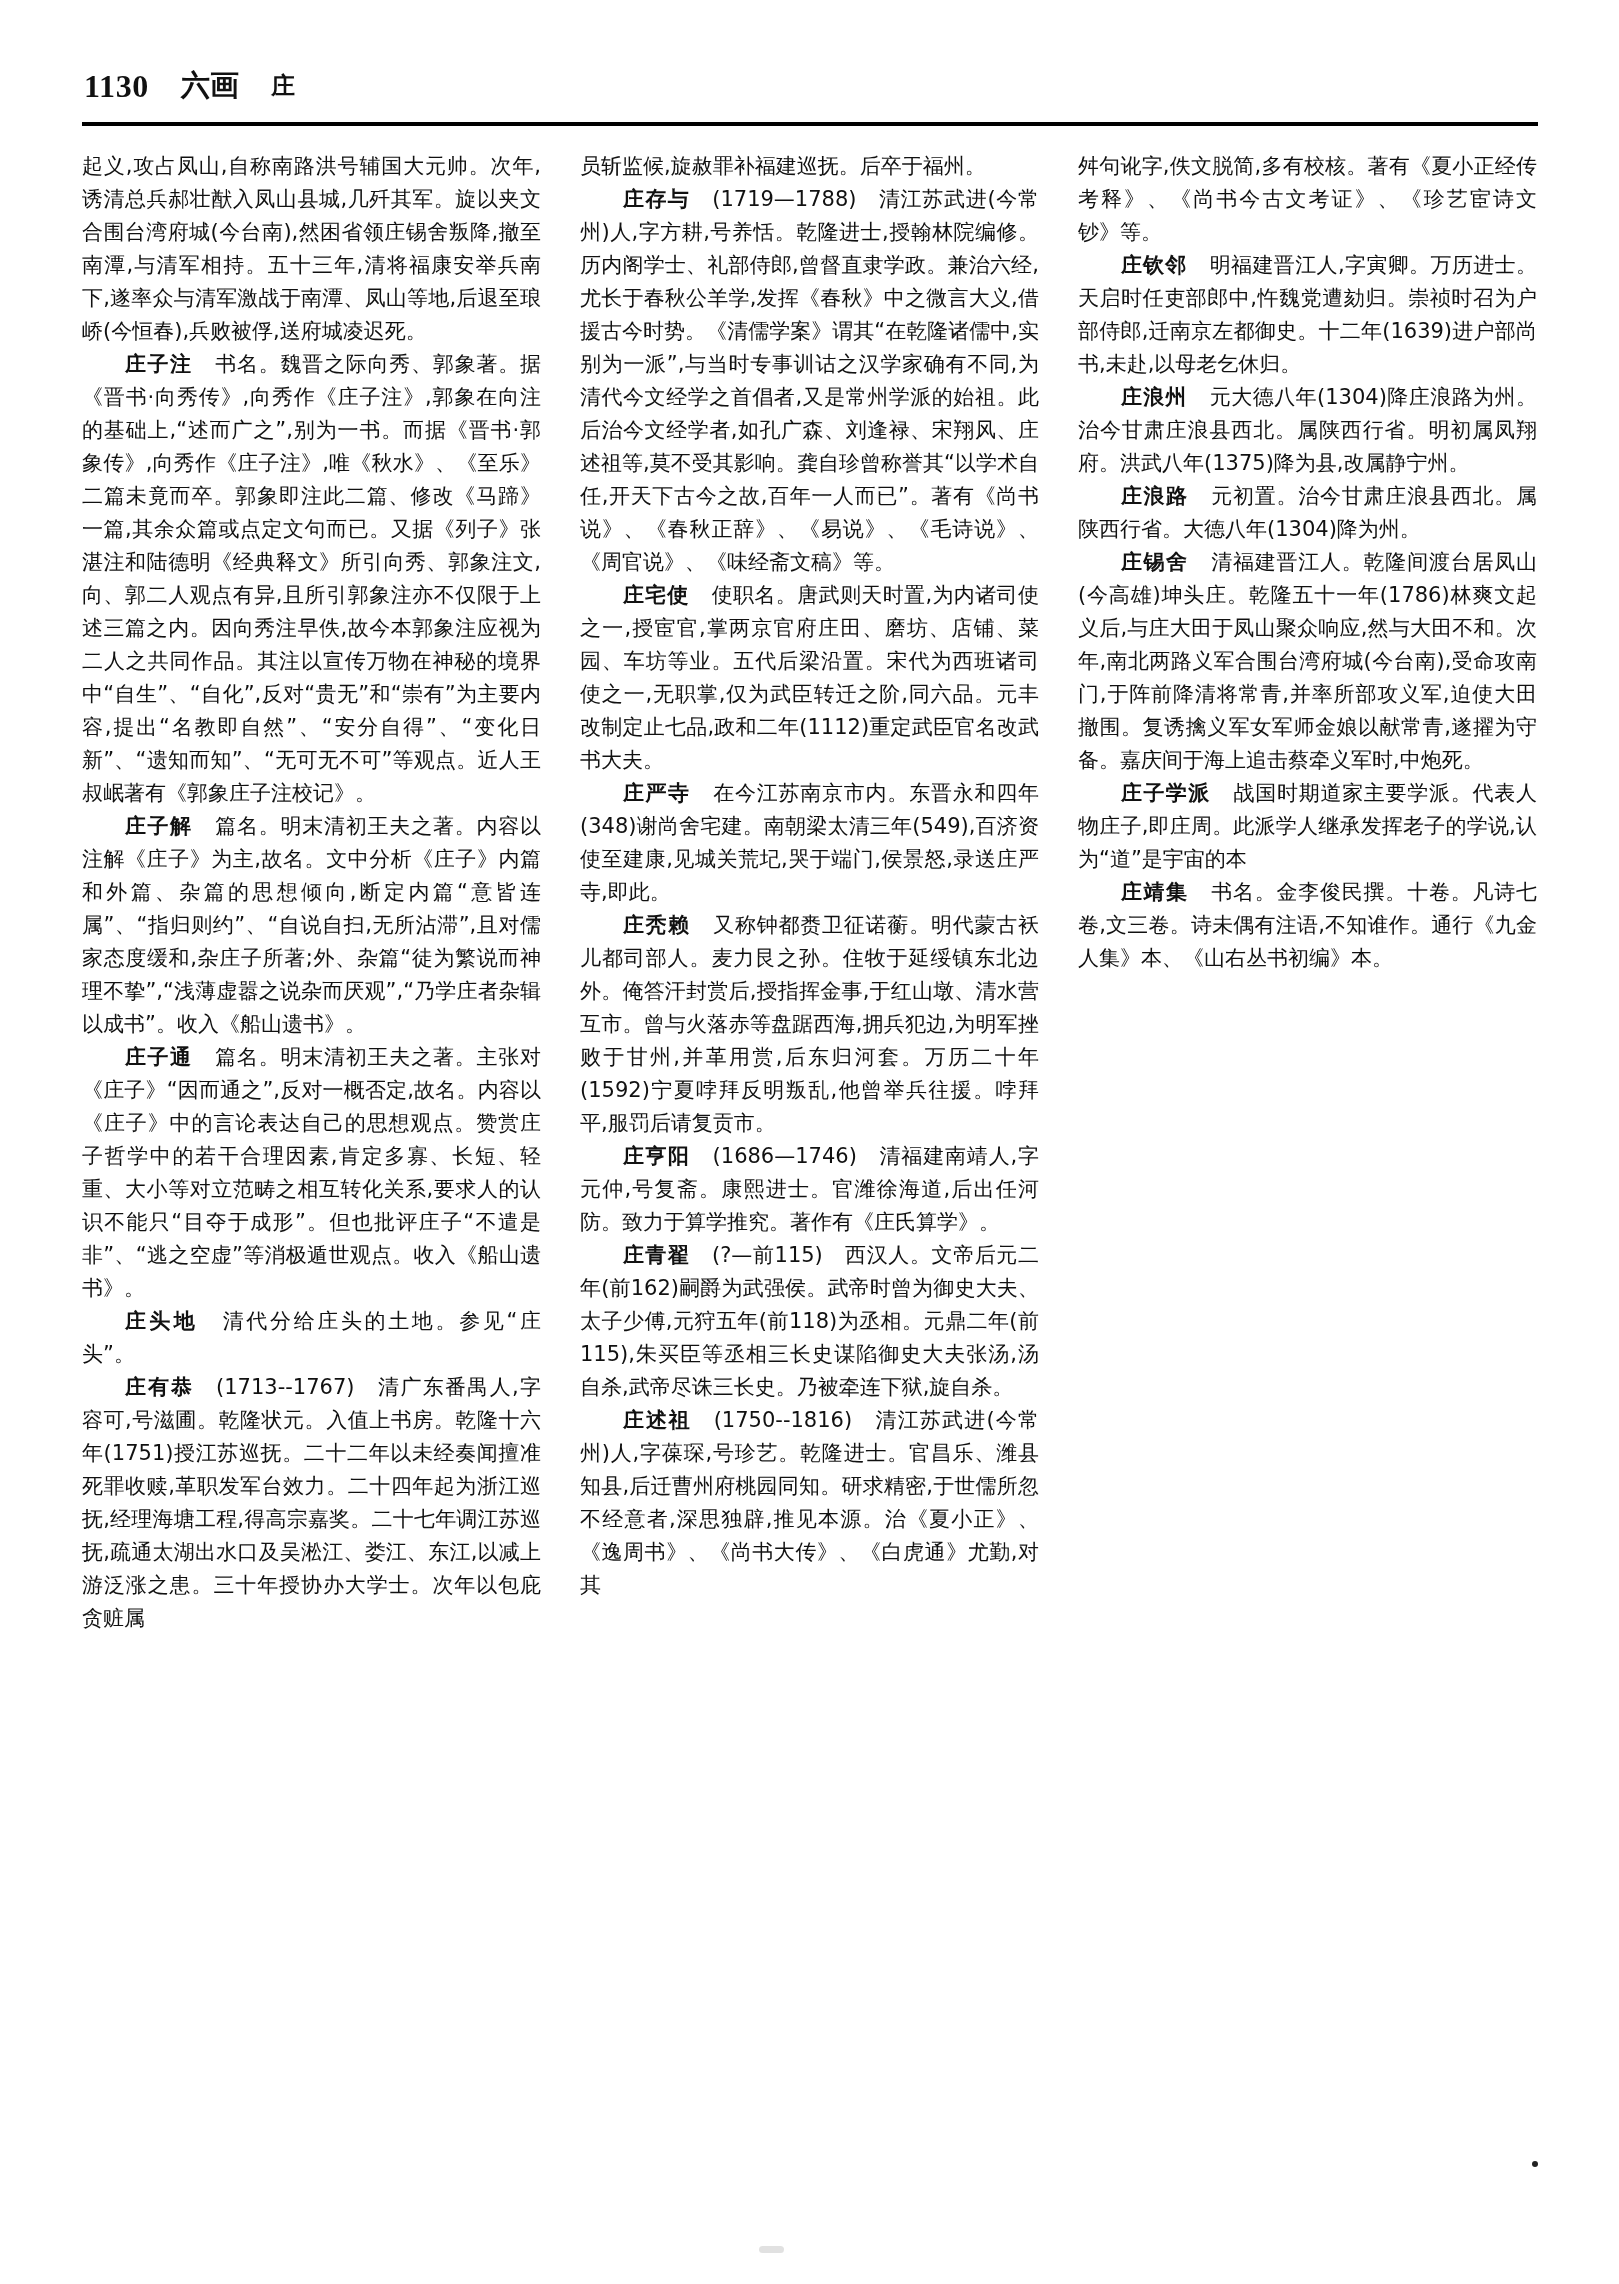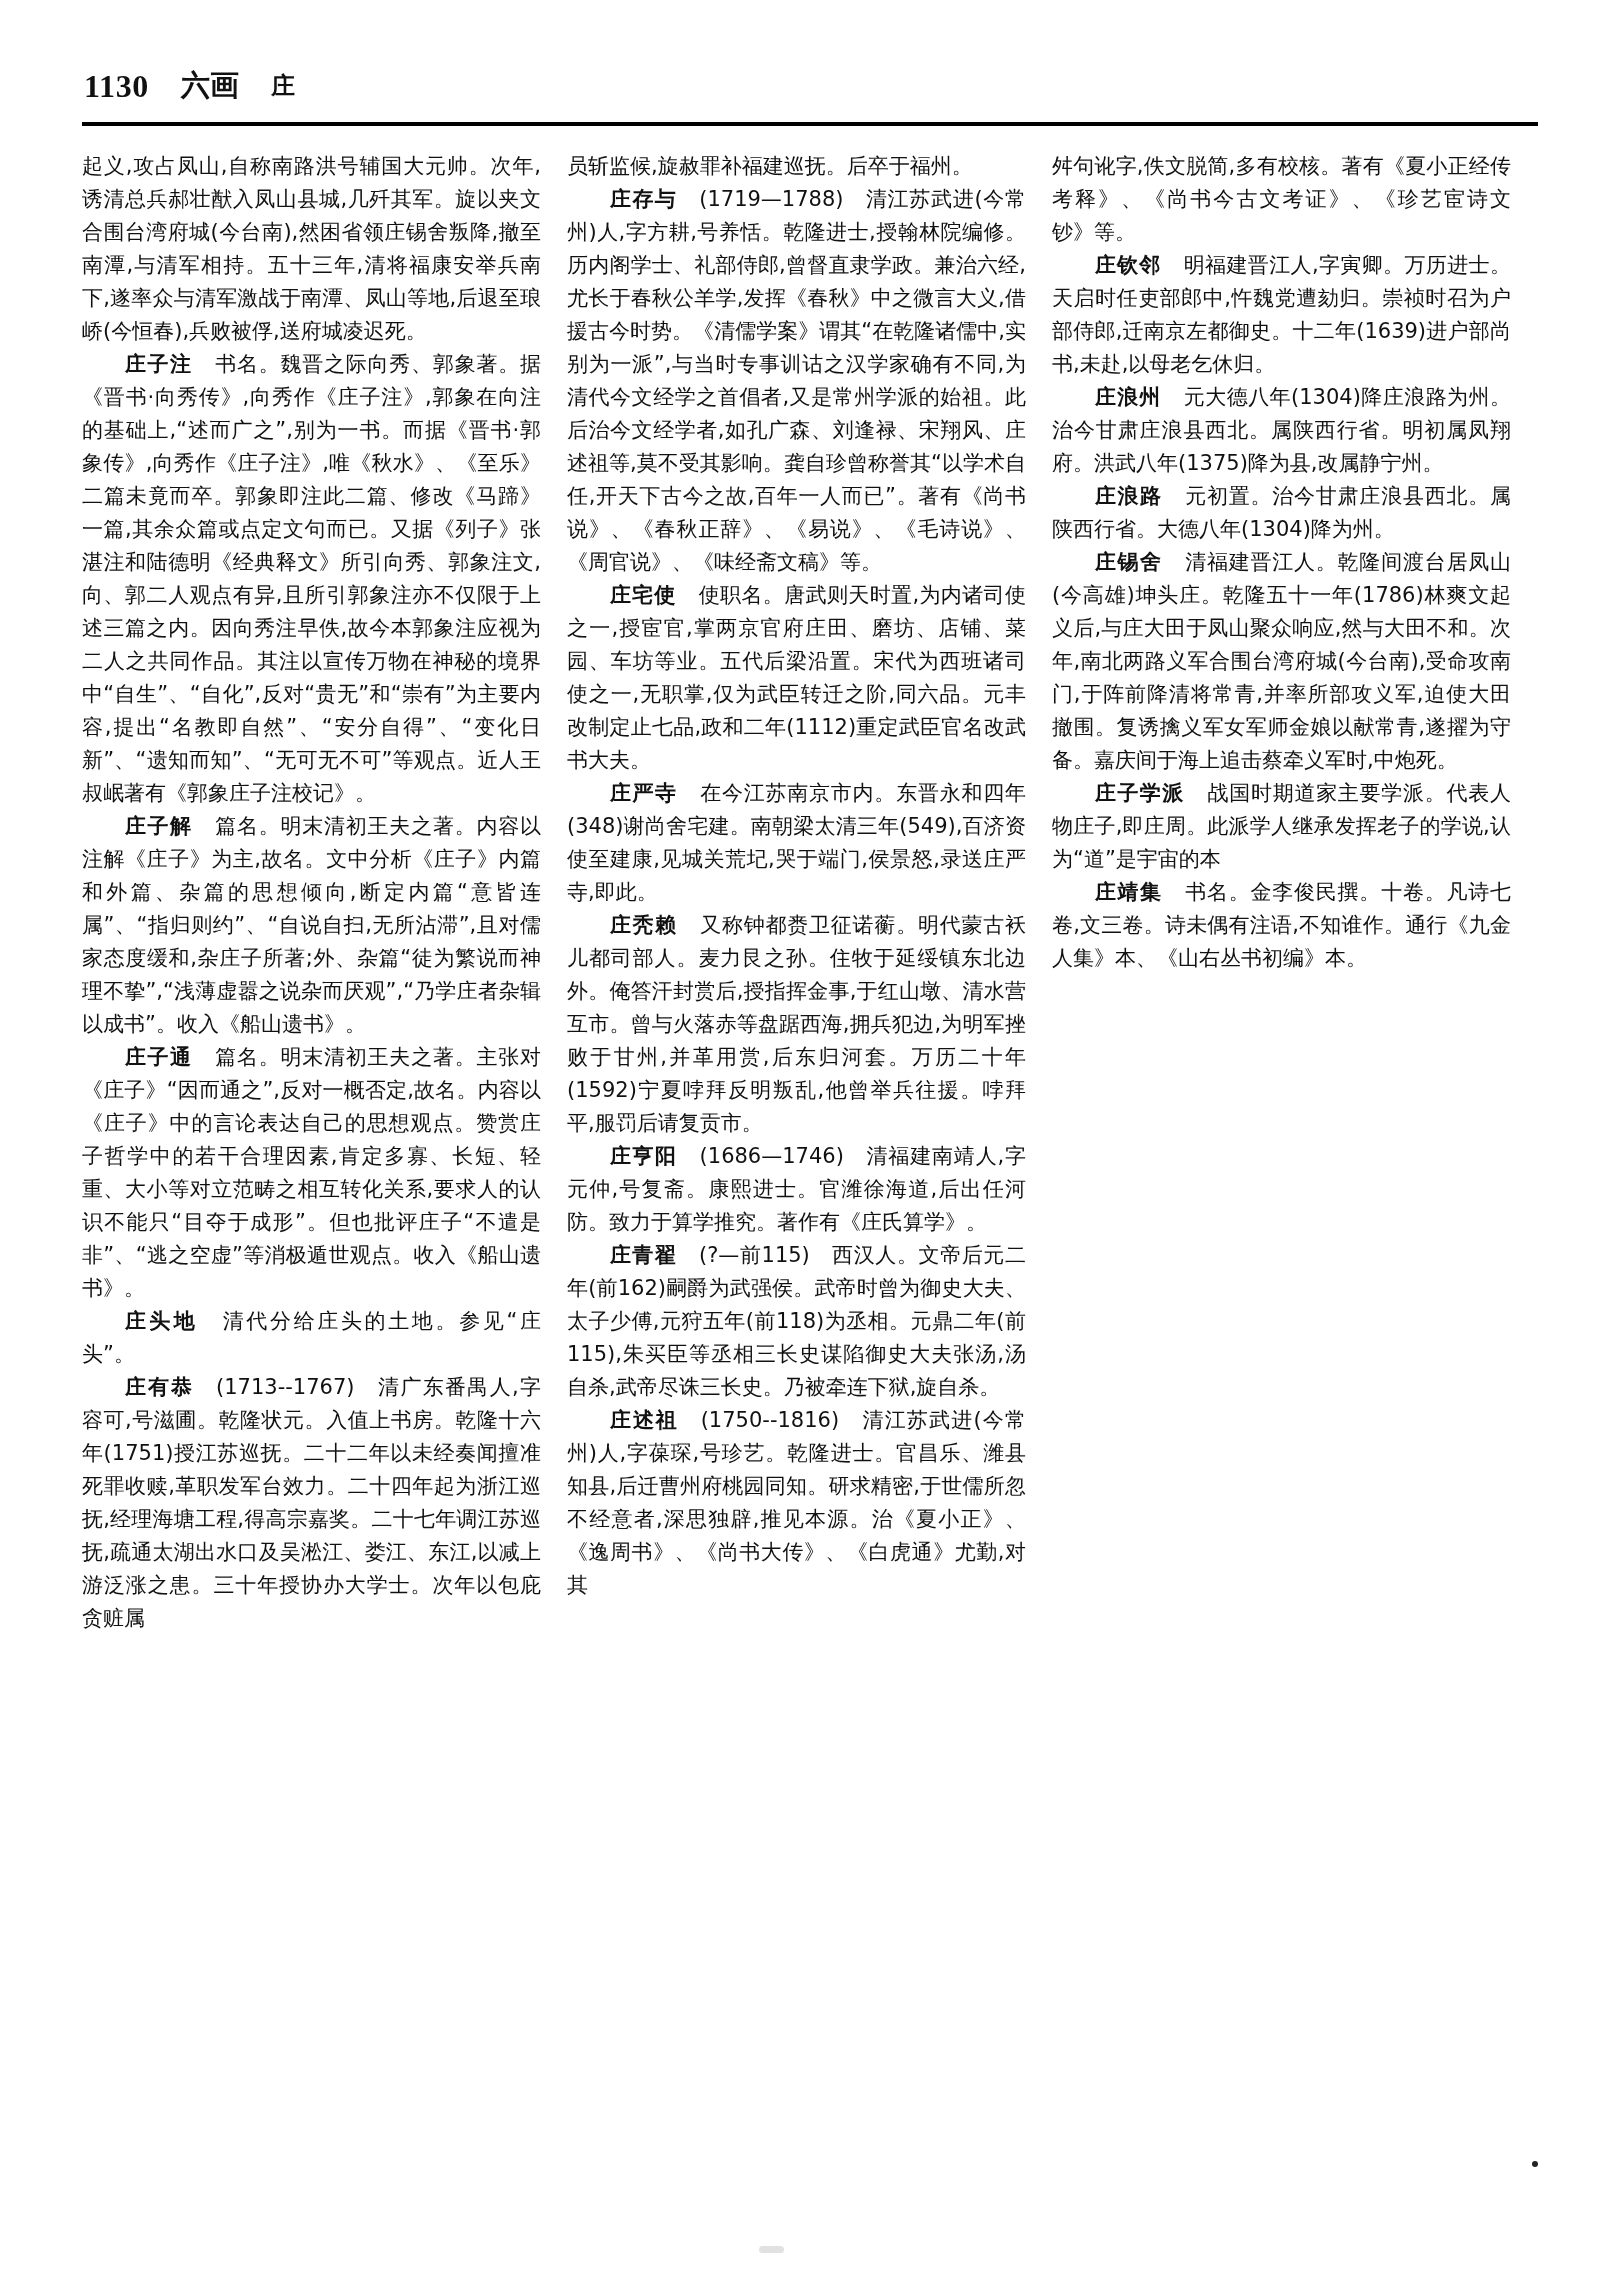--- a/index.html
+++ b/index.html
@@ -53,21 +53,21 @@
     background: #000;
   }
   
   .columns {
     position: absolute;
     left: 82px;
     top: 150px;
     width: 1456px;
     height: 2061px;
     display: flex;
-    gap: 26px;
+    gap: 39px;
   }
   .col {
     width: 459px;
     font-size: 21px;
     line-height: 33px;
     text-align: justify;
     text-justify: inter-ideograph;
     font-family: "DejaVu Sans", sans-serif;
   }
   .para {

